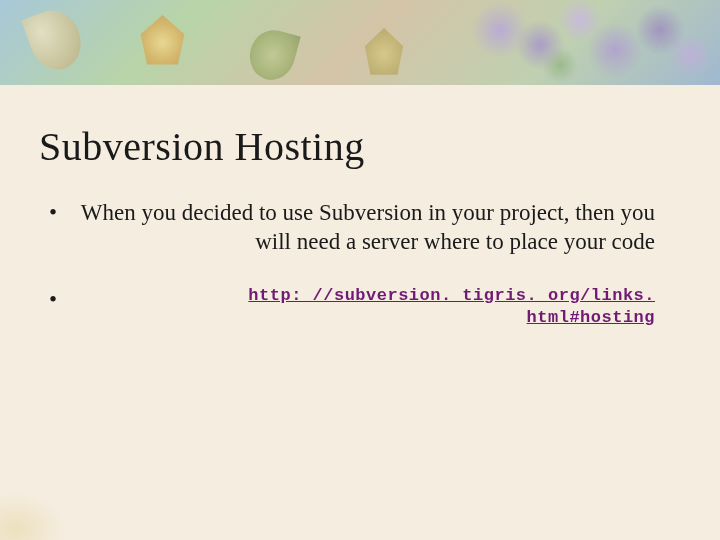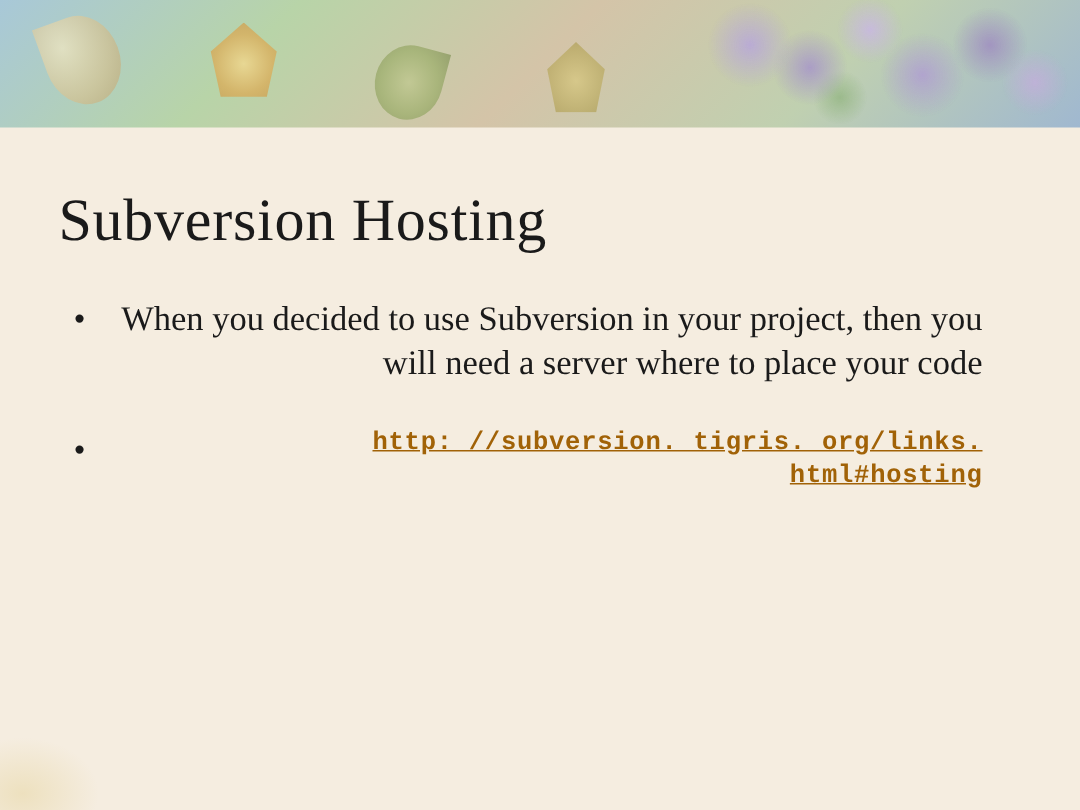--- a/index.html
+++ b/index.html
@@ -108,21 +108,21 @@
       font-size: 23px;
       color: #1a1a1a;
     }
     .link {
       display: block;
       margin-left: 55px;
       margin-top: 14px;
       font-family: 'Courier New', monospace;
       font-size: 17px;
       font-weight: bold;
-      color: #a16207;
+      color: #701a75;
       text-decoration: underline;
       letter-spacing: 0.5px;
     }
     .corner-decoration {
       position: absolute;
       bottom: 0;
       left: 0;
       width: 75px;
       height: 55px;
       background: radial-gradient(ellipse at 20% 80%, #e8d8a8 0%, transparent 60%);

